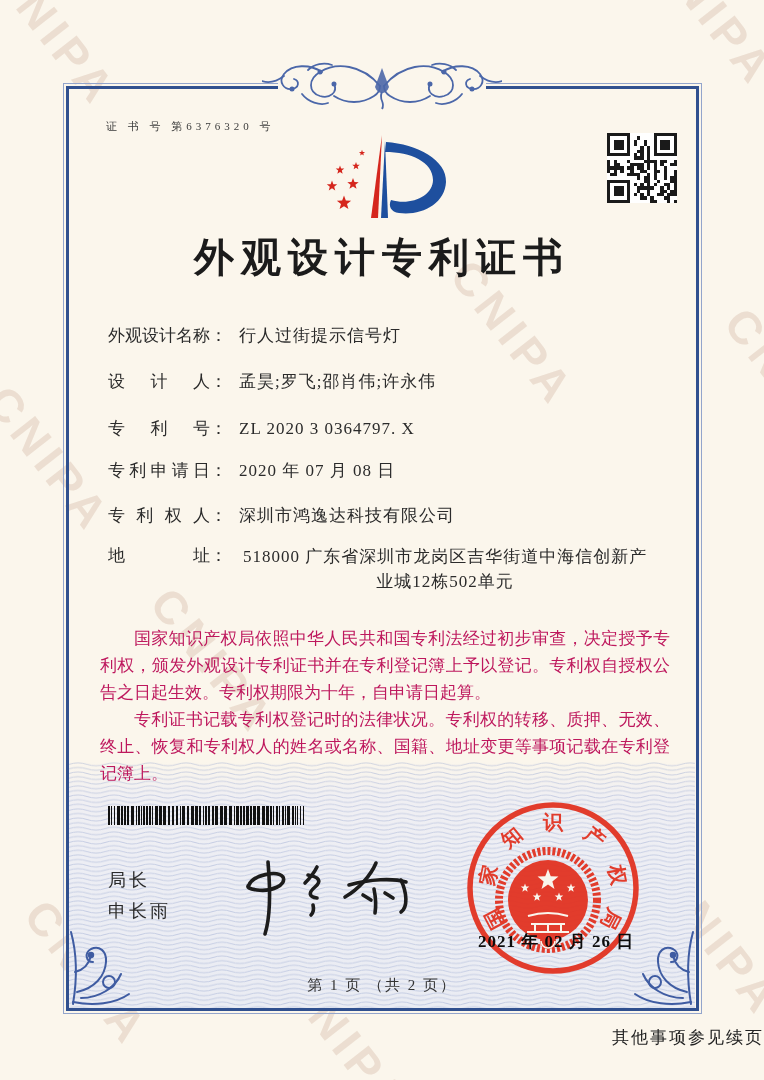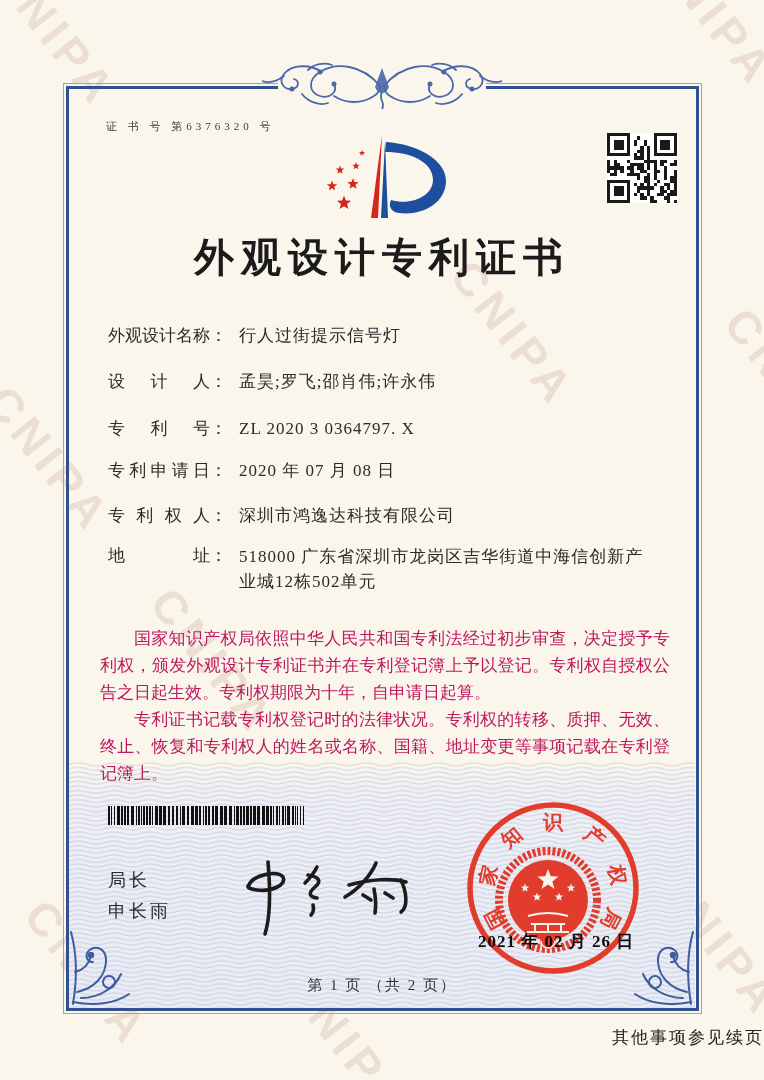--- a/index.html
+++ b/index.html
@@ -35,21 +35,21 @@
   #logo{position:absolute;left:315px;top:130px;z-index:6;}
   #qr{position:absolute;left:607px;top:133px;z-index:6;}
   #title{position:absolute;left:0;right:0;top:230px;z-index:6;text-align:center;
     font-size:40px;font-weight:700;letter-spacing:7px;color:#1b1b1b;}
   
   .field-row{position:absolute;left:108px;width:575px;z-index:6;font-size:17px;
     line-height:23px;color:#2b2b2b;white-space:nowrap;}
   .flabel{display:inline-block;width:102px;text-align:justify;text-align-last:justify;
     vertical-align:top;}
   .fcolon{display:inline-block;vertical-align:top;}
-  .fvalue{display:inline-block;margin-left:12px;letter-spacing:1px;vertical-align:top;}
+  .fvalue{display:inline-block;margin-left:12px;letter-spacing:1px;vertical-align:top;text-align:center;}
   .fvalue.wrap{white-space:normal;width:412px;line-height:25px;}
   .grant-no-group{position:absolute;left:283px;top:0;}
   
   #body-text{position:absolute;left:100px;top:625px;width:570px;z-index:6;}
   #body-text p{margin:0;font-size:17px;line-height:27px;text-indent:2em;
     text-align:justify;color:#be185d;}
   
   #barcode{position:absolute;left:108px;top:806px;z-index:6;}
   #director-title{position:absolute;left:108px;top:868px;z-index:6;font-size:18px;
     letter-spacing:3px;color:#2a2a2a;font-family:"Liberation Sans","DejaVu Sans",sans-serif;}

